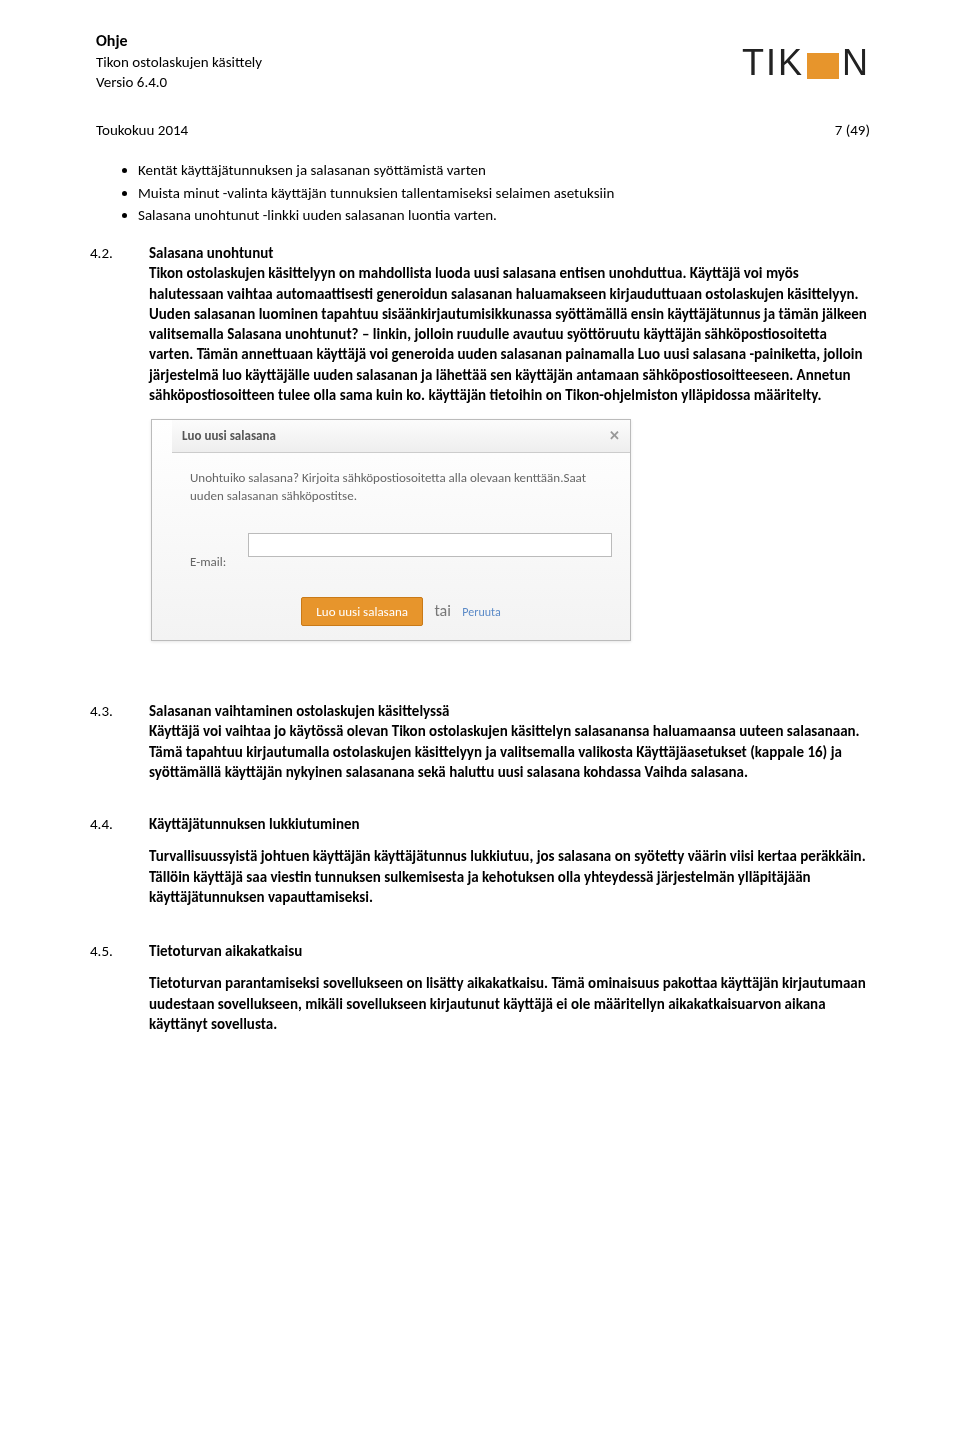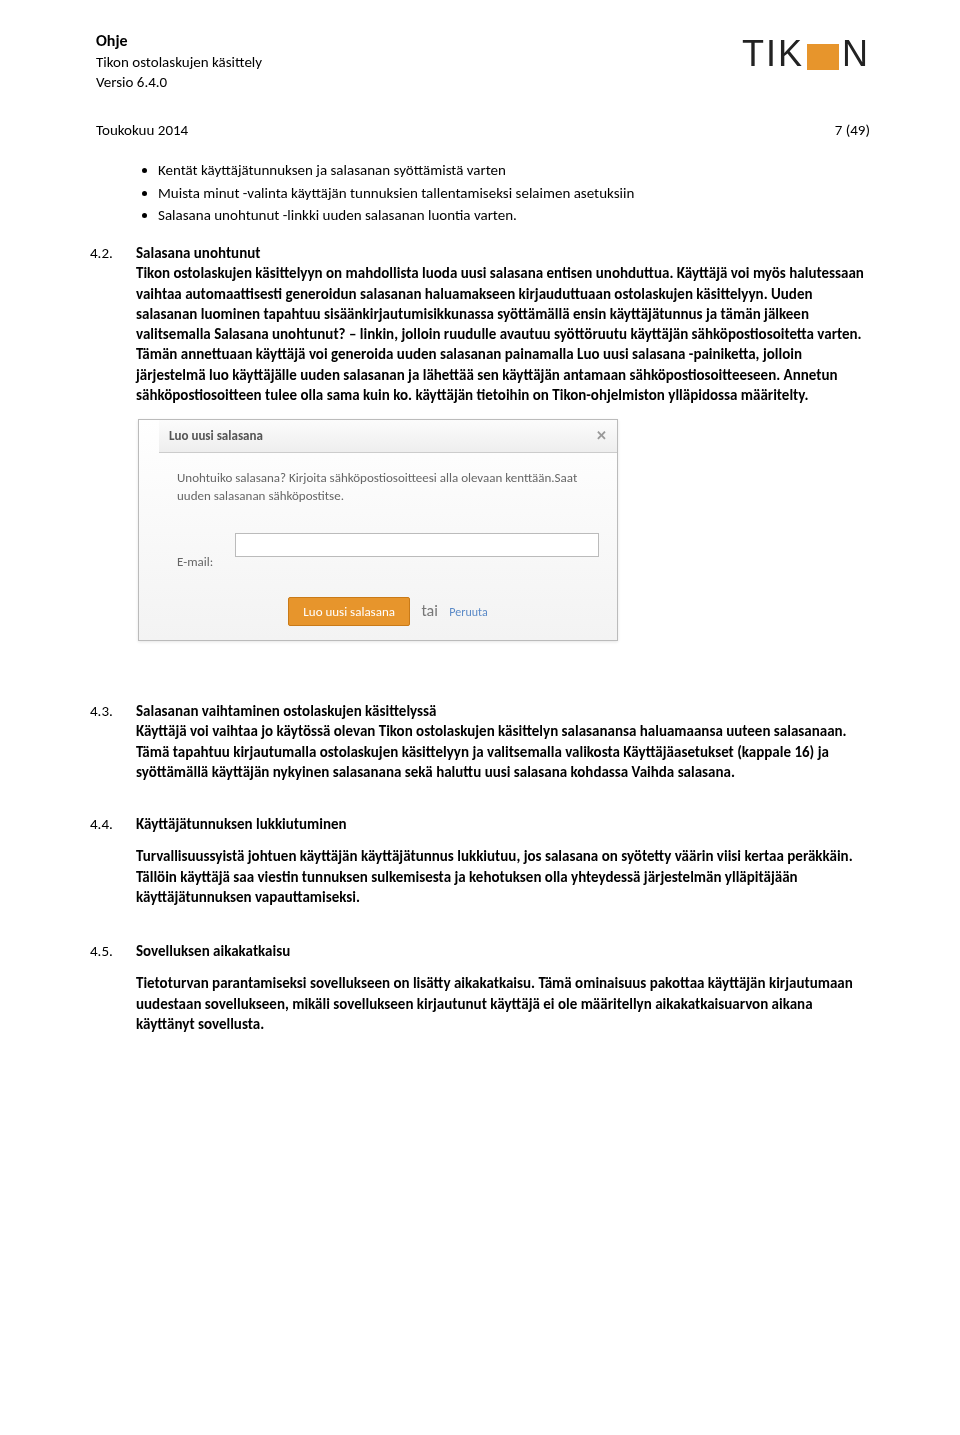--- a/index.html
+++ b/index.html
@@ -27,44 +27,46 @@
   .header-title { font-weight: bold; font-size: 16px; }
   .header-sub { font-size: 15px; }
   .logo {
     display: flex;
     align-items: center;
     font-family: Arial, sans-serif;
     font-weight: 400;
     font-size: 36px;
     letter-spacing: 2px;
     color: #222;
+    margin-top: 9px;
   }
   .logo .o-box {
     display: inline-block;
     width: 32px;
     height: 26px;
     background: #e7952c;
     margin: 0 3px;
     position: relative;
     top: 3px;
   }
   .date-page {
     display: flex;
     justify-content: space-between;
     margin-bottom: 20px;
     padding: 0 0 0 6px;
   }
   .bullets {
-    margin-left: 68px;
+    margin-left: 48px;
     margin-bottom: 18px;
   }
   .bullets li { margin-bottom: 2px; }
   .section {
     display: flex;
     margin-bottom: 18px;
+    gap: 13px;
   }
   .section-num {
     width: 46px;
     flex-shrink: 0;
   }
   .section-body { flex: 1; }
   .section-title { font-weight: bold; margin-bottom: 2px; }
   .para { margin-bottom: 14px; font-weight: bold; }
   .dialog {
     border: 1px solid #bbb;
@@ -162,21 +164,21 @@
     <div class="section-body">
       <span class="section-title">Salasana unohtunut</span>
       <div class="para">Tikon ostolaskujen käsittelyyn on mahdollista luoda uusi salasana entisen unohduttua. Käyttäjä voi myös halutessaan vaihtaa automaattisesti generoidun salasanan haluamakseen kirjauduttuaan ostolaskujen käsittelyyn. Uuden salasanan luominen tapahtuu sisäänkirjautumisikkunassa syöttämällä ensin käyttäjätunnus ja tämän jälkeen valitsemalla Salasana unohtunut? – linkin, jolloin ruudulle avautuu syöttöruutu käyttäjän sähköpostiosoitetta varten. Tämän annettuaan käyttäjä voi generoida uuden salasanan painamalla Luo uusi salasana -painiketta, jolloin järjestelmä luo käyttäjälle uuden salasanan ja lähettää sen käyttäjän antamaan sähköpostiosoitteeseen. Annetun sähköpostiosoitteen tulee olla sama kuin ko. käyttäjän tietoihin on Tikon-ohjelmiston ylläpidossa määritelty.</div>
 
       <div class="dialog">
         <div class="dialog-hdr">
           <span>Luo uusi salasana</span>
           <span class="dialog-close">✕</span>
         </div>
         <div class="dialog-body">
-          <p>Unohtuiko salasana? Kirjoita sähköpostiosoitteesi alla olevaan kenttään.Saat uuden salasanan sähköpostitse.</p>
+          <p>Unohtuiko salasana? Kirjoita sähköpostiosoitetta alla olevaan kenttään.Saat uuden salasanan sähköpostitse.</p>
           <div class="dialog-row">
             <span class="dialog-label">E-mail:</span>
             <input class="dialog-input" style="">
           </div>
         </div>
         <div class="dialog-actions">
           <span class="dialog-btn">Luo uusi salasana</span>
           <span class="dialog-or">tai</span>
           <span class="dialog-cancel">Peruuta</span>
         </div>
@@ -197,19 +199,19 @@
     <div class="section-num">4.4.</div>
     <div class="section-body">
       <div class="section-title">Käyttäjätunnuksen lukkiutuminen</div>
       <div class="para" style="margin-top:12px;">Turvallisuussyistä johtuen käyttäjän käyttäjätunnus lukkiutuu, jos salasana on syötetty väärin viisi kertaa peräkkäin. Tällöin käyttäjä saa viestin tunnuksen sulkemisesta ja kehotuksen olla yhteydessä järjestelmän ylläpitäjään käyttäjätunnuksen vapauttamiseksi.</div>
     </div>
   </div>
 
   <div class="section" style="margin-top:20px;">
     <div class="section-num">4.5.</div>
     <div class="section-body">
-      <div class="section-title">Sovelluksen aikakatkaisu</div>
+      <div class="section-title">Tietoturvan aikakatkaisu</div>
       <div class="para" style="margin-top:12px;">Tietoturvan parantamiseksi sovellukseen on lisätty aikakatkaisu. Tämä ominaisuus pakottaa käyttäjän kirjautumaan uudestaan sovellukseen, mikäli sovellukseen kirjautunut käyttäjä ei ole määritellyn aikakatkaisuarvon aikana käyttänyt sovellusta.</div>
     </div>
   </div>
 
 
 </div>
 
 </body></html>

